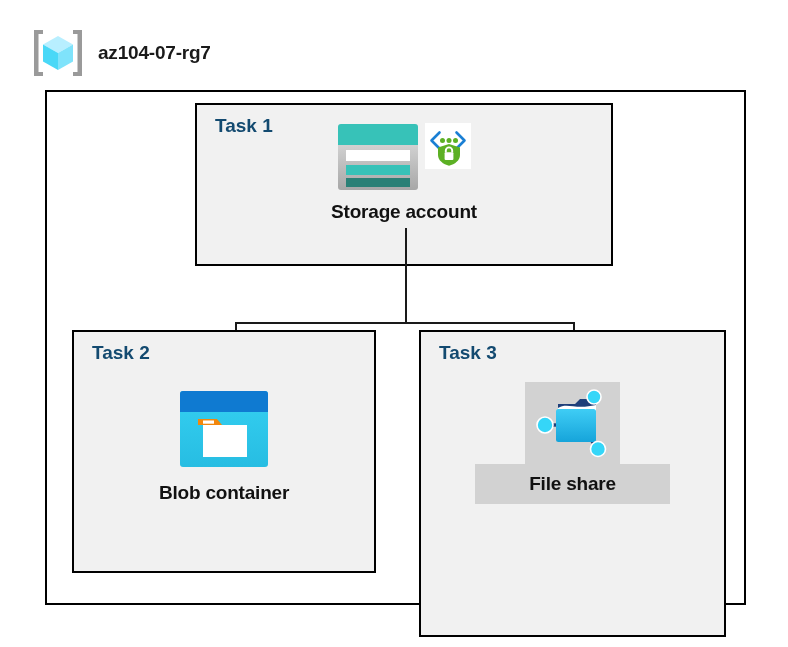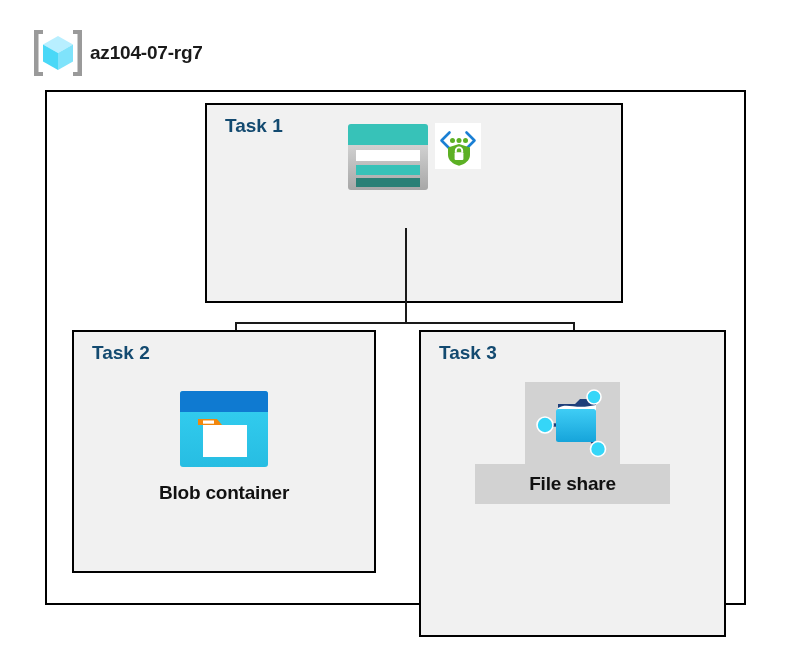--- a/index.html
+++ b/index.html
@@ -13,21 +13,21 @@
     position: relative;
   }
 
   
   .rg-header {
     position: absolute;
     left: 30px;
     top: 27px;
     display: flex;
     align-items: center;
-    gap: 4px;
+    gap: 12px;
   }
   .rg-icon { width: 56px; height: 52px; display: block; }
   .rg-title {
     font-size: 19px;
     font-weight: bold;
     color: #1a1a1a;
     letter-spacing: -0.2px;
     white-space: nowrap;
   }
 
@@ -41,21 +41,21 @@
     border: 2px solid #000000;
     background: transparent;
   }
 
   
   .task-box {
     position: absolute;
     background: #f1f1f1;
     border: 2px solid #000000;
   }
-  .task-box.t1 { left: 205px; top: 103px; width: 418px; height: 200px; }
+  .task-box.t1 { left: 195px; top: 103px; width: 418px; height: 163px; }
   .task-box.t2 { left: 72px;  top: 330px; width: 304px; height: 243px; }
   .task-box.t3 { left: 419px; top: 330px; width: 307px; height: 307px; }
 
   .task-label {
     position: absolute;
     left: 18px;
     top: 10px;
     font-size: 19px;
     font-weight: bold;
     color: #134a70;
@@ -185,20 +185,21 @@
           <circle cx="30.5" cy="17.5" r="2.5" fill="#5cb024"></circle>
 
           <path d="M24 21 L35 24.5 L35 32 C35 37.5 29.8 41.2 24 42.8 C18.2 41.2 13 37.5 13 32 L13 24.5 Z" fill="#5cb024"></path>
 
           <path d="M20.8 29.5 L20.8 27.6 A3.2 3.2 0 0 1 27.2 27.6 L27.2 29.5" stroke="#ffffff" stroke-width="1.9" fill="none"></path>
 
           <rect x="19.6" y="29.3" width="8.8" height="7.6" rx="1" fill="#ffffff"></rect>
         </svg>
       </span>
     </div>
+    <span class="node-caption">Storage account</span>
   </div>
 </div>
 
 <div class="conn v trunk"></div>
 <div class="conn h bus"></div>
 <div class="conn v drop-l"></div>
 <div class="conn v drop-r"></div>
 
 <div class="task-box t2">
   <span class="task-label">Task 2</span>

